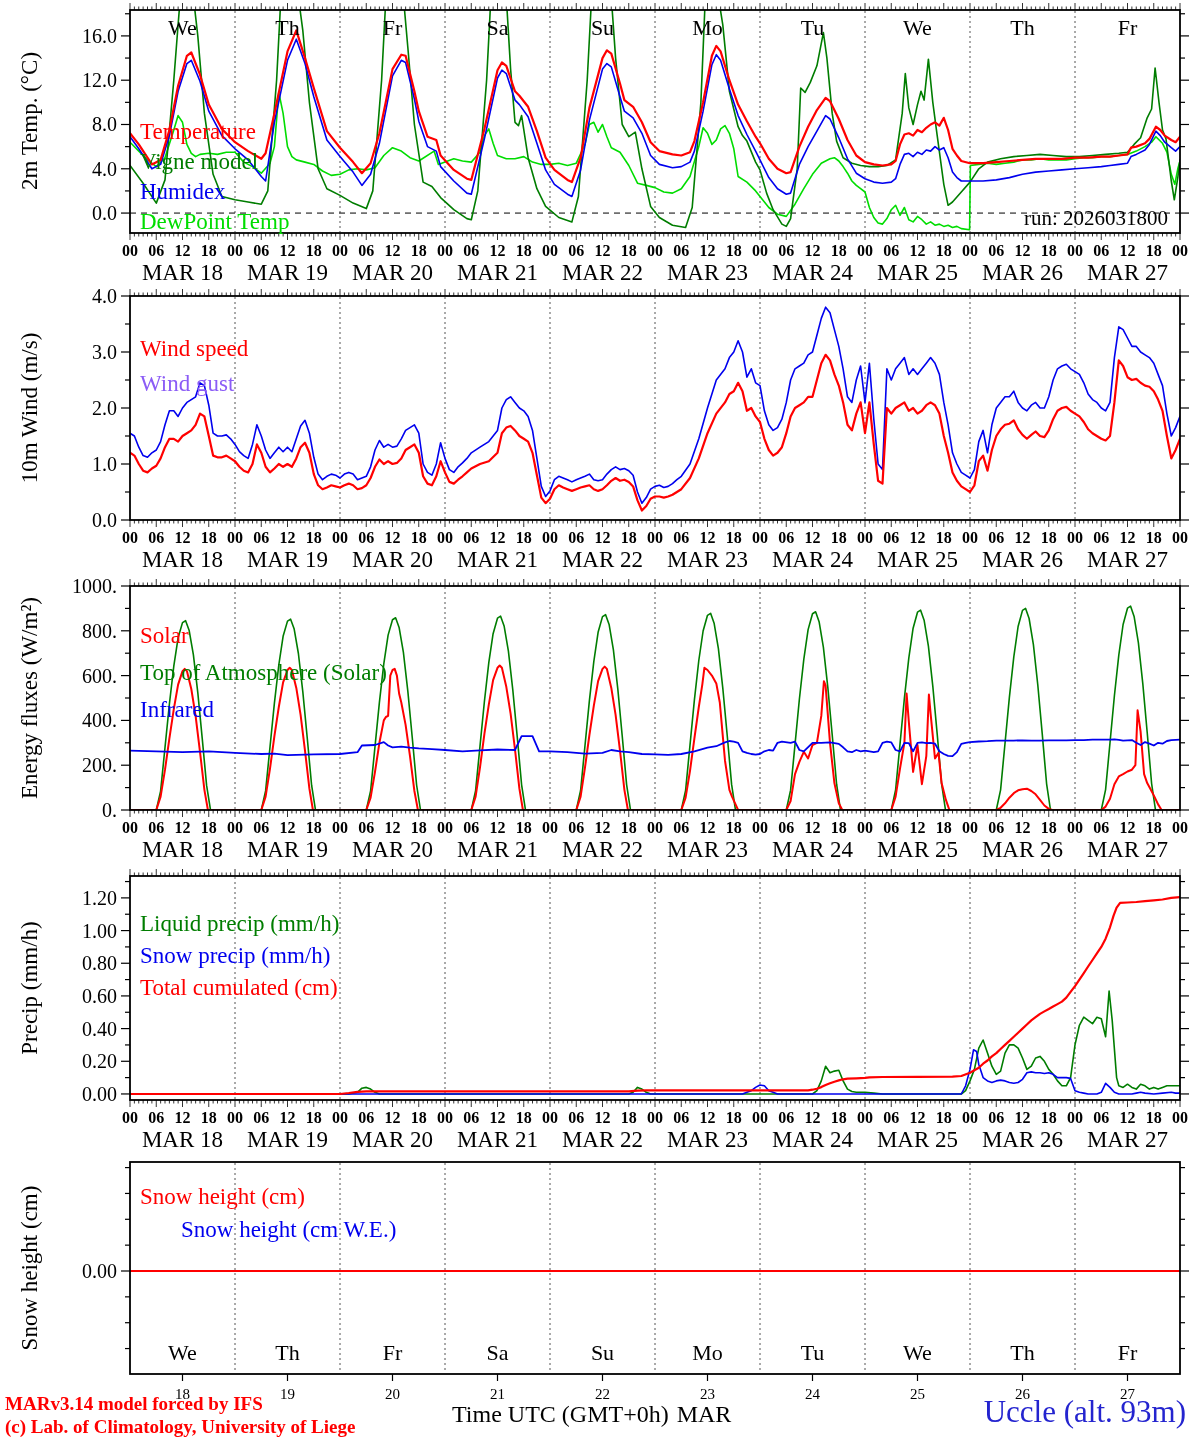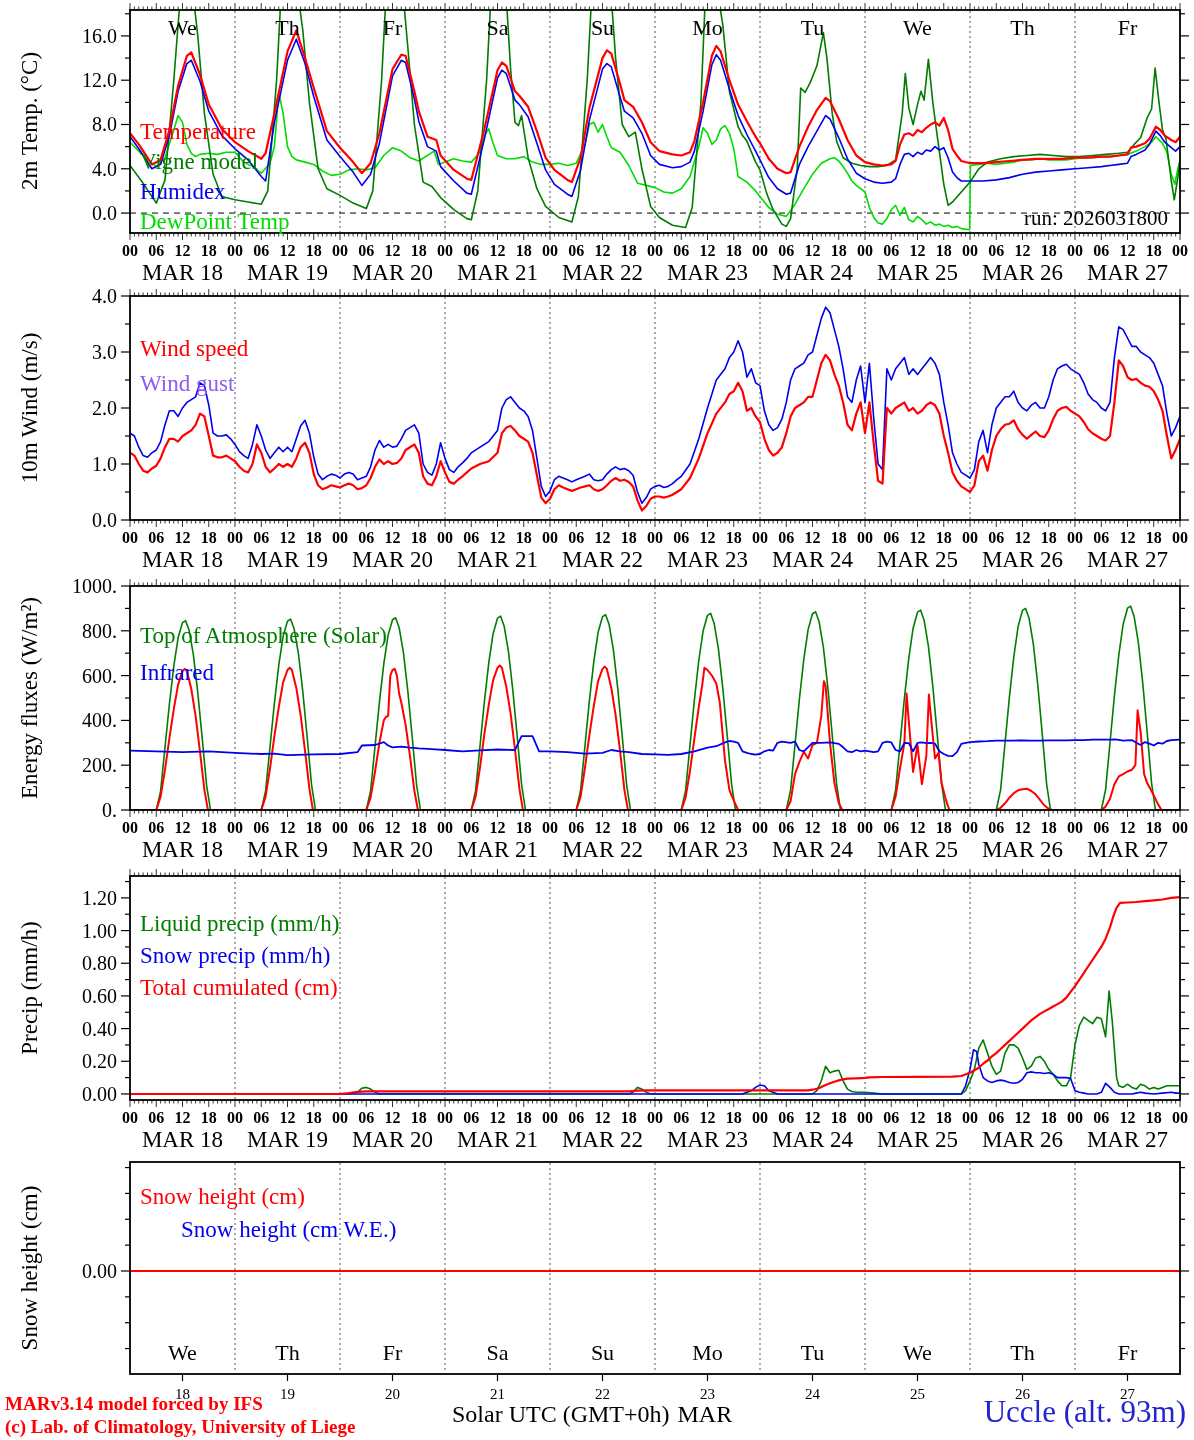--- a/index.html
+++ b/index.html
@@ -2446,34 +2446,35 @@
     <div class="legend-item" style="color: rgb(255, 0, 0);">Temperature</div>
     <div class="legend-item" style="color: rgb(0, 125, 0);">Vigne model</div>
     <div class="legend-item" style="color: rgb(0, 0, 238);">Humidex</div>
     <div class="legend-item" style="color: rgb(0, 221, 0);">DewPoint Temp</div>
   </div>
   <div class="legend" id="legend-wind" style="left:140px;top:331px">
     <div class="legend-item" style="color: rgb(255, 0, 0);">Wind speed</div>
     <div class="legend-item" style="color: #8b5cf6;">Wind gust</div>
   </div>
   <div class="legend" id="legend-energy" style="left:140px;top:617px">
+    <div class="legend-item" style="color: rgb(255, 0, 0);">Solar</div>
     <div class="legend-item" style="color: rgb(0, 125, 0);">Top of Atmosphere (Solar)</div>
     <div class="legend-item" style="color: rgb(0, 0, 238);">Infrared</div>
   </div>
   <div class="legend" id="legend-precip" style="left:140px;top:908px">
     <div class="legend-item" style="color: rgb(0, 125, 0);">Liquid precip (mm/h)</div>
     <div class="legend-item" style="color: rgb(0, 0, 238);">Snow precip (mm/h)</div>
     <div class="legend-item" style="color: rgb(255, 0, 0);">Total cumulated (cm)</div>
   </div>
   <div class="legend" id="legend-snow" style="left:140px;top:1180px">
     <div class="legend-item" style="color: rgb(255, 0, 0);">Snow height (cm)</div>
     <div class="legend-item" style="color: rgb(0, 0, 238); margin-left: 41px;">Snow height (cm W.E.)</div>
   </div>
 
   <div id="run-label">run: 2026031800</div>
   <div id="credit1">MARv3.14 model forced by IFS</div>
   <div id="credit2">(c) Lab. of Climatology, University of Liege</div>
   <div id="xaxis-title">
-    <span>Solar UTC (GMT+0h)</span><span class="month">MAR</span>
+    <span>Time UTC (GMT+0h)</span><span class="month">MAR</span>
   </div>
   <div id="station-label" style="color: rgb(36, 36, 207);">Uccle (alt. 93m)</div>
 
 </div>
 
 </body></html>

